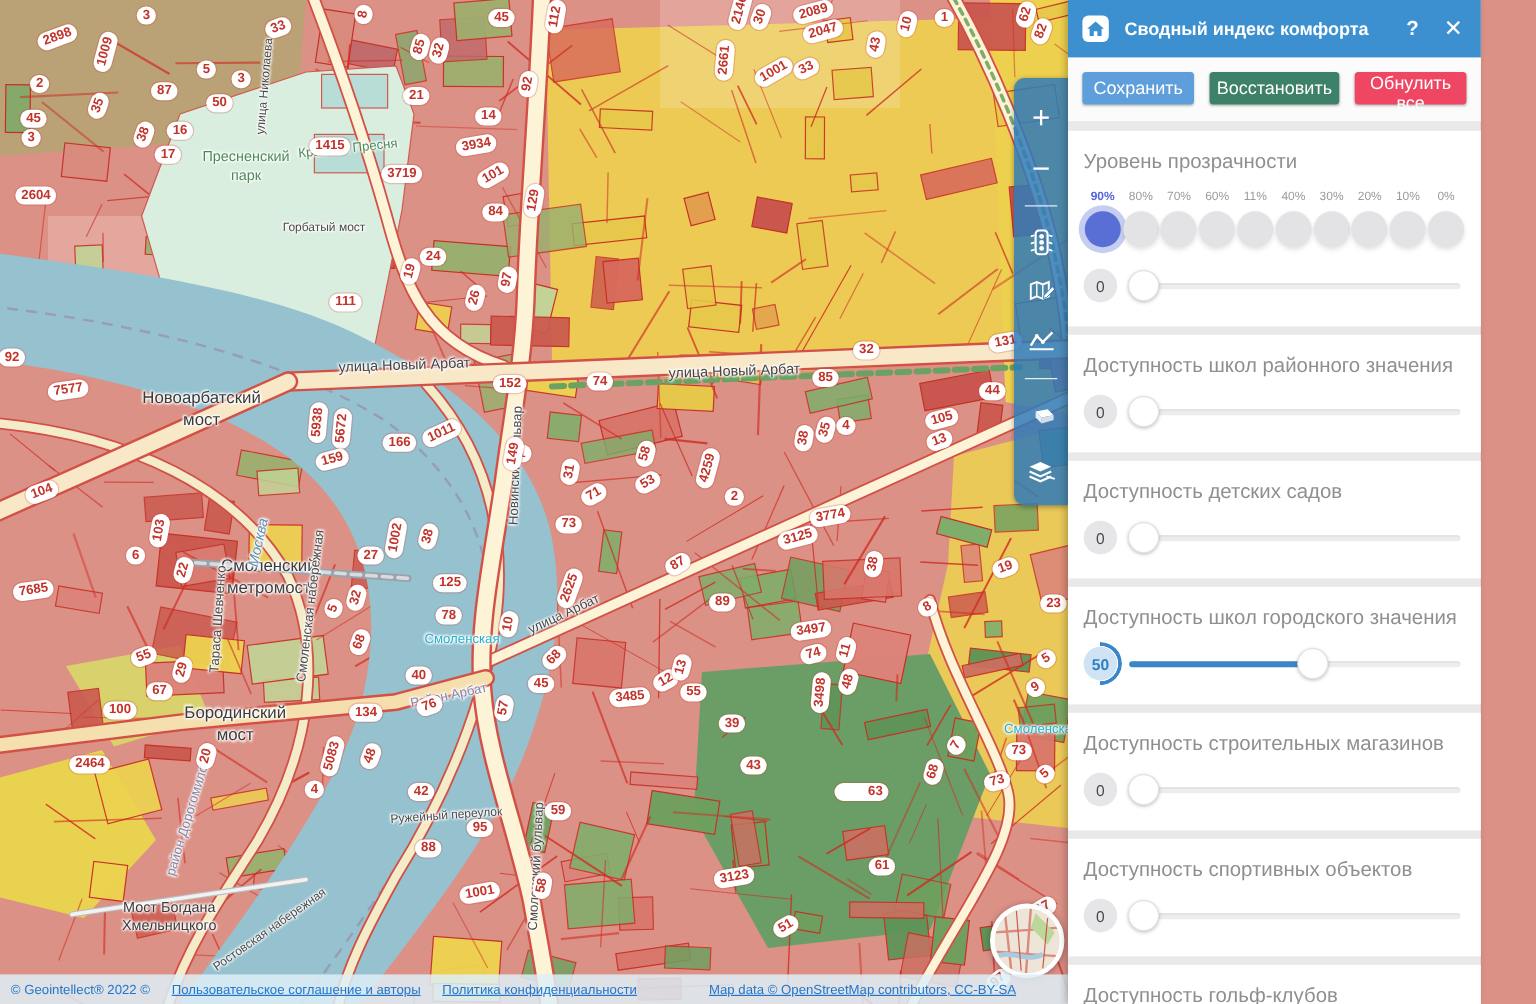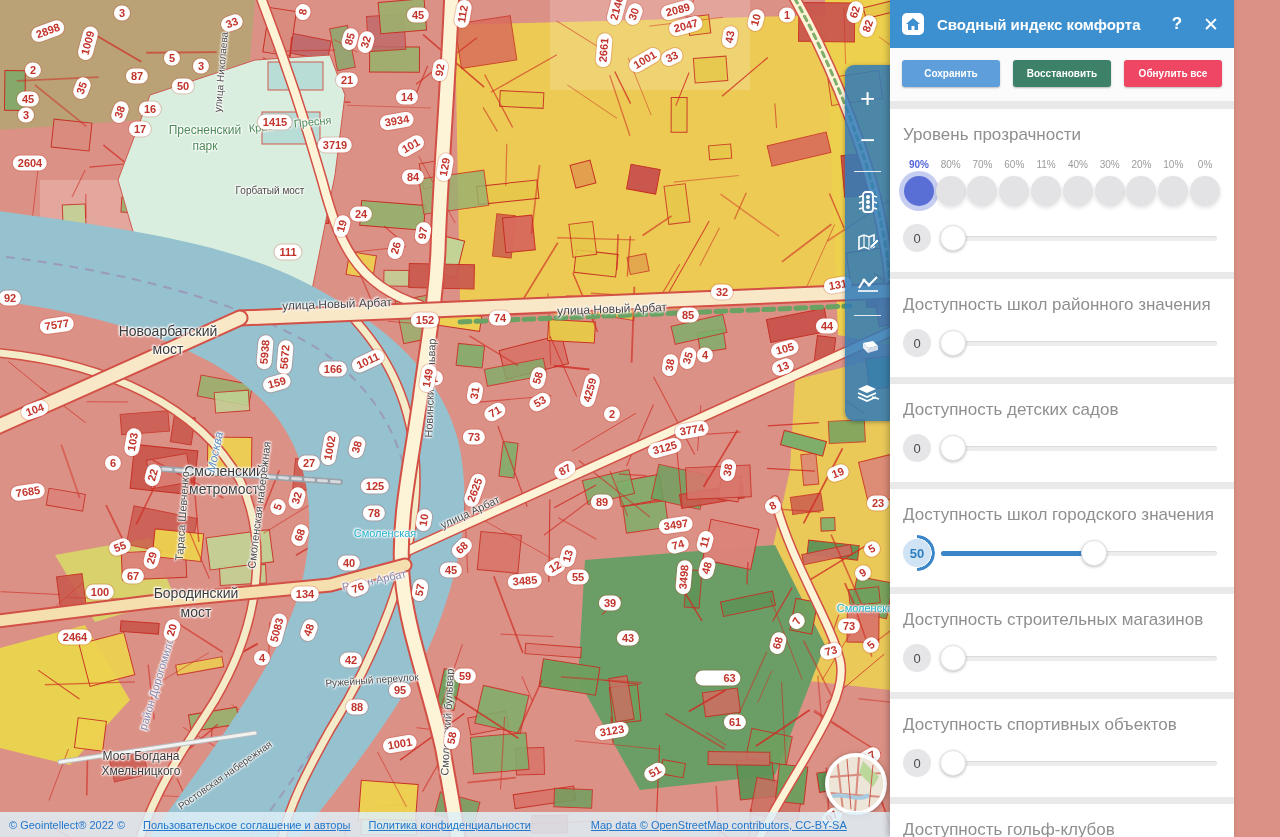--- a/index.html
+++ b/index.html
@@ -45,22 +45,22 @@
   
   .panel{position:absolute;left:890px;top:0;width:344px;height:837px;background:#e9e9e9;
     box-shadow:-2px 0 6px rgba(0,0,0,.25);}
   .phead{height:48px;background:#3c90d0;display:flex;align-items:center;color:#fff;}
   .home-ic{width:24px;height:24px;margin-left:11px;}
   .ptitle{font-size:15px;font-weight:700;margin-left:12px;flex:1;}
   .hbtn{background:none;border:none;color:#fff;font-size:17px;font-weight:700;
     cursor:pointer;width:34px;height:34px;}
   .hbtn.close{font-size:19px;margin-right:6px;font-weight:400;}
   .btn-row{background:#fbfbfb;padding:12px 12px 14px 12px;display:flex;gap:13px;margin-bottom:8px;}
-  .pbtn{flex:1;height:27px;border:none;border-radius:3px;color:#fff;font-size:10px;
-    font-weight:700;cursor:pointer;font-family:inherit;box-shadow:0 1px 2px rgba(0,0,0,.25);}
+  .pbtn{flex:1;height:27px;border:none;border-radius:3px;color:#fff;font-size:15px;
+    font-weight:400;cursor:pointer;font-family:inherit;box-shadow:0 1px 2px rgba(0,0,0,.25);}
   .pbtn.save{background:#5d9edb;}
   .pbtn.restore{background:#3d8169;}
   .pbtn.reset{background:#ef4763;}
 
   .card{background:#fff;margin-bottom:7px;padding:16px 13px 20px 13px;}
   .card .clabel{font-size:17px;color:#8f8f8f;margin-bottom:14px;}
 
   
   .tp-row{display:flex;justify-content:space-between;padding:0 0 18px 0;}
   .tp-item{width:34px;text-align:center;cursor:pointer;}
@@ -613,21 +613,21 @@
         <div class="mbadge" style="left: 831px; top: 651px; transform: translate(-50%, -50%) rotate(-15deg);">73</div>
         <div class="mbadge" style="left: 400px; top: 690px; transform: translate(-50%, -50%) rotate(0deg);">95</div>
         <div class="mbadge" style="left: 400px; top: 744px; transform: translate(-50%, -50%) rotate(-10deg);">1001</div>
         <div class="mbadge" style="left: 452px; top: 738px; transform: translate(-50%, -50%) rotate(-80deg);">58</div>
         <div class="mbadge" style="left: 420px; top: 590px; transform: translate(-50%, -50%) rotate(-80deg);">57</div>
         <div class="mbadge" style="left: 424px; top: 520px; transform: translate(-50%, -50%) rotate(-80deg);">10</div>
         <div class="mbadge" style="left: 428px; top: 378px; transform: translate(-50%, -50%) rotate(-80deg);">149</div>
         <div class="mbadge" style="left: 465px; top: 676px; transform: translate(-50%, -50%) rotate(0deg);">59</div>
         <div class="mbadge" style="left: 610px; top: 603px; transform: translate(-50%, -50%) rotate(0deg);">39</div>
         <div class="mbadge" style="left: 628px; top: 638px; transform: translate(-50%, -50%) rotate(0deg);">43</div>
-        <div class="mbadge" style="left: 718px; top: 678px; transform: translate(-50%, -50%) rotate(0deg); padding-left: 28px;">63</div>
+        <div class="mbadge" style="left: 718px; top: 660px; transform: translate(-50%, -50%) rotate(0deg); padding-left: 28px;">63</div>
         <div class="mbadge" style="left: 735px; top: 722px; transform: translate(-50%, -50%) rotate(0deg);">61</div>
         <div class="mbadge" style="left: 612px; top: 731px; transform: translate(-50%, -50%) rotate(-10deg);">3123</div>
         <div class="mbadge" style="left: 655px; top: 772px; transform: translate(-50%, -50%) rotate(-30deg);">51</div>
         <div class="mbadge" style="left: 867px; top: 758px; transform: translate(-50%, -50%) rotate(-30deg);">117</div>
         <div class="mbadge" style="left: 832px; top: 817px; transform: translate(-50%, -50%) rotate(-40deg);">97</div>
       </div>
 
     <div class="toolbar">
       <button class="tbtn zchar" style="top:33px">+</button>
       <button class="tbtn zchar" style="top:75px">−</button>

